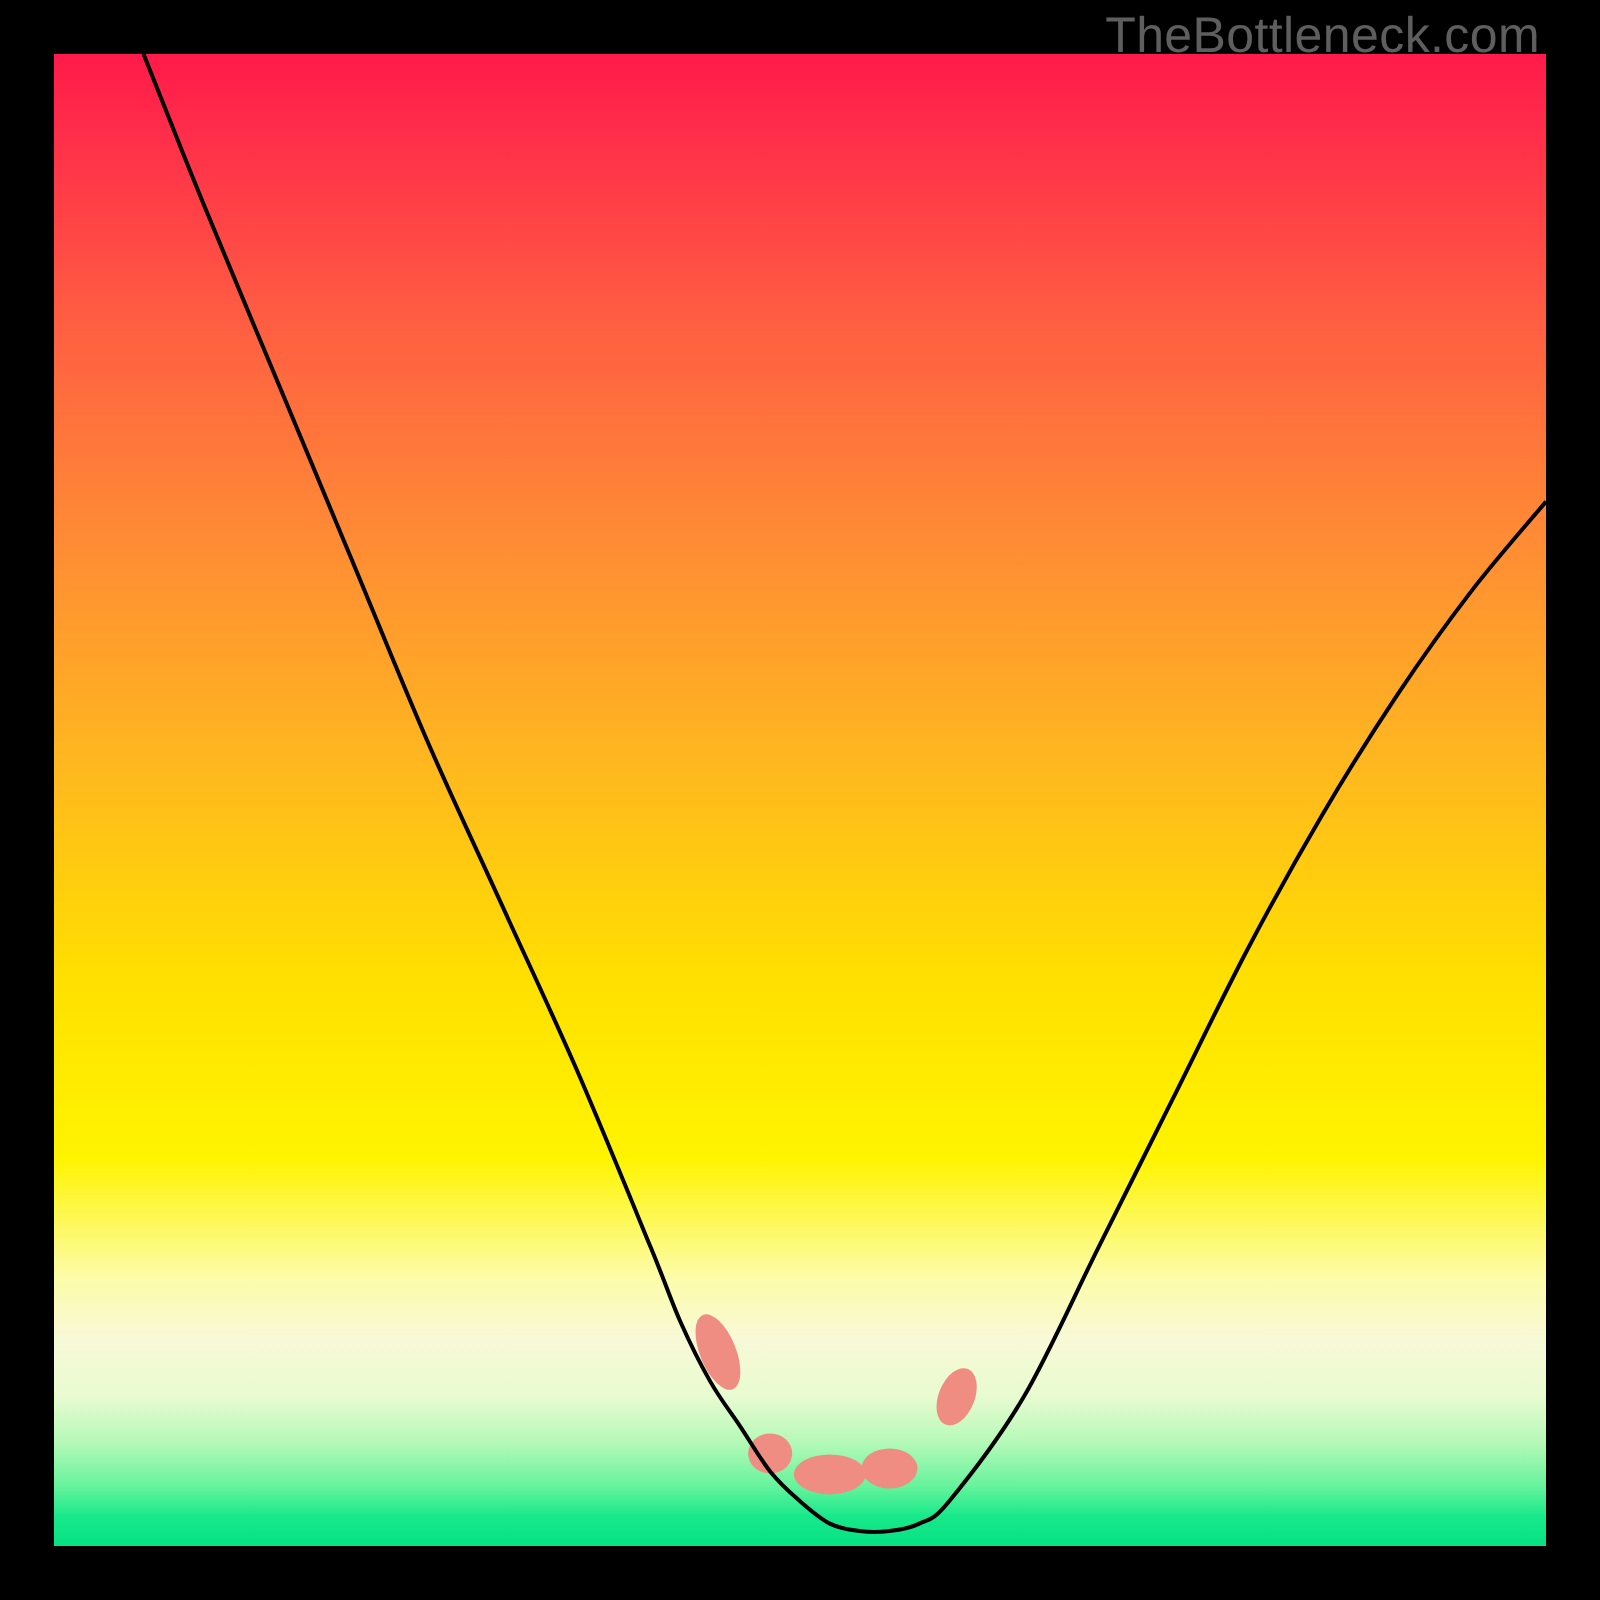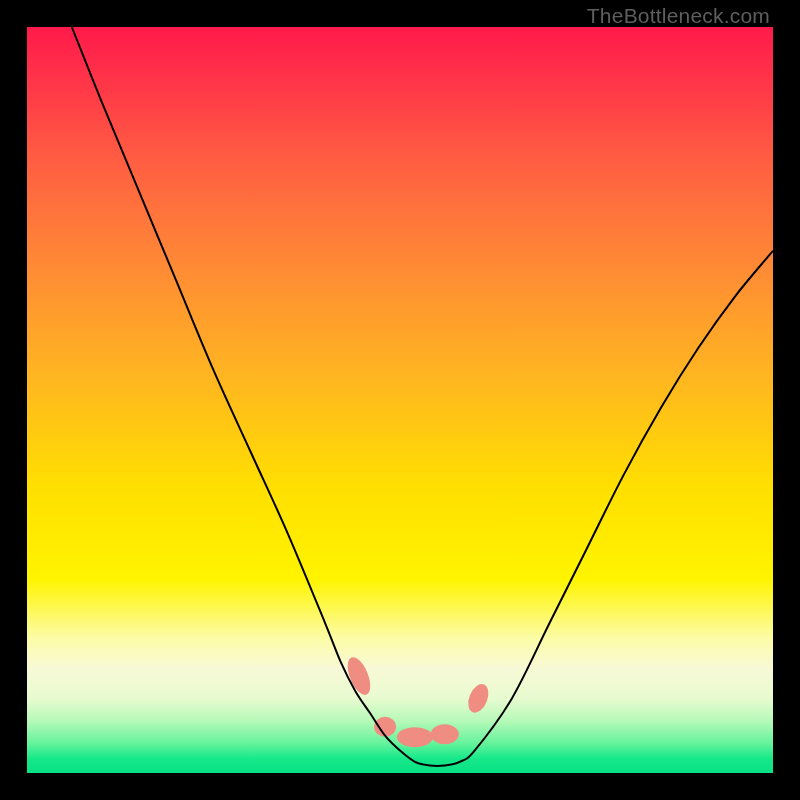--- a/index.html
+++ b/index.html
@@ -57,21 +57,21 @@
     top: 0;
     width: 746px;
     height: 746px;
     display: block;
   }
   .watermark {
     position: absolute;
     top: 4px;
     right: 30px;
     color: #5e5e5e;
-    font-size: 21px;
+    font-size: 25px;
     font-weight: 400;
     letter-spacing: 0.2px;
     user-select: none;
     pointer-events: none;
   }
 </style>
 </head>
 <body>
 
 <div class="frame">

